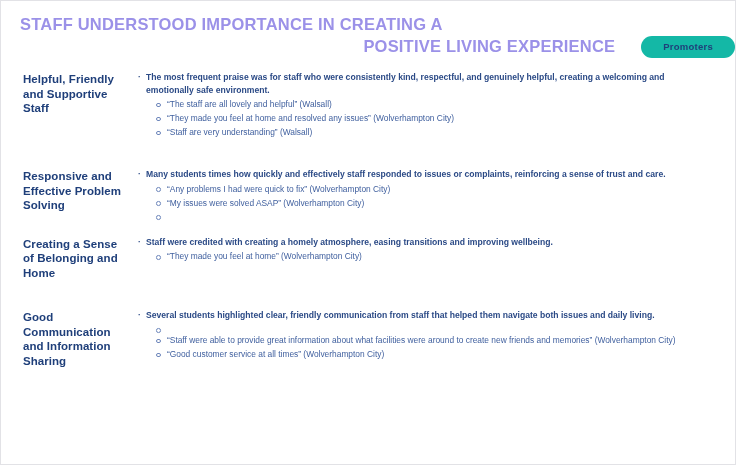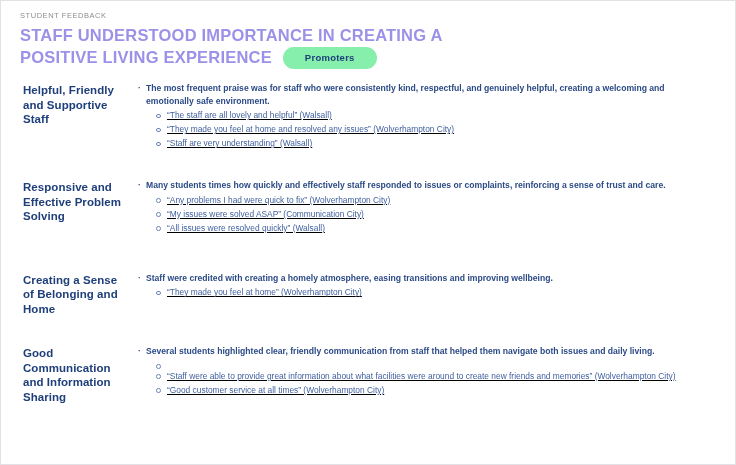--- a/index.html
+++ b/index.html
@@ -40,27 +40,28 @@
     font-weight: 700;
     color: #9b91e8;
     letter-spacing: 0.2px;
     line-height: 22px;
     text-transform: uppercase;
     white-space: nowrap;
   }
   .title-line-2 {
     display: flex;
     align-items: center;
-    gap: 11px;
+    gap: 26px;
+    justify-content: flex-end;
   }
   .badge {
     display: inline-flex;
     align-items: center;
     justify-content: center;
-    background: #86efac;
+    background: #14b8a6;
     color: #1f3f7a;
     font-size: 9.5px;
     font-weight: 700;
     letter-spacing: 0.25px;
     text-transform: none;
     border-radius: 999px;
     padding: 5px 22px 6px 22px;
     line-height: 11px;
     position: relative;
     top: 1px;
@@ -106,21 +107,20 @@
     color: #2b4a86;
   }
   .lead .txt {
     max-width: 520px;
   }
 
   .quotes {
     margin: 1px 0 0 0;
     padding: 0;
     list-style: none;
-    text-decoration: underline;
   }
   .quote {
     display: flex;
     align-items: flex-start;
     font-size: 8.4px;
     font-weight: 400;
     color: #3f5f9e;
     line-height: 14px;
     padding-left: 18px;
   }
@@ -134,30 +134,29 @@
     width: 2.6px;
     height: 2.6px;
     border: 0.8px solid #6d86bb;
     border-radius: 50%;
     background: transparent;
   }
 
   
   .s1 { margin-top: 0px; }
   .s2 { margin-top: 29px; }
-  .s3 { margin-top: 37px; }
+  .s3 { margin-top: 16px; }
   .s4 { margin-top: 29px; }
 </style>
 </head>
 <body>
 
 <div class="slide">
 
   <div class="header">
-    <div class="eyebrow">STUDENT FEEDBACK</div>
     <div class="title-wrap">
       <div class="title-line">STAFF UNDERSTOOD IMPORTANCE IN CREATING A</div>
       <div class="title-line title-line-2">
         <span>POSITIVE LIVING EXPERIENCE</span>
         <span class="badge">Promoters</span>
       </div>
     </div>
   </div>
 
   <div class="sections">
@@ -203,27 +202,26 @@
           <li class="quote">
             <span class="ring">
                 <i></i>
               </span>
             <span>“Any problems I had were quick to fix” (Wolverhampton City)</span>
           </li>
           <li class="quote">
             <span class="ring">
                 <i></i>
               </span>
-            <span>“My issues were solved ASAP” (Communication City)</span>
-          </li>
-          <li class="quote">
-            <span class="ring">
-                <i></i>
-              </span>
-            <span>“All issues were resolved quickly” (Walsall)</span>
+            <span>“My issues were solved ASAP” (Wolverhampton City)</span>
+          </li>
+          <li class="quote">
+            <span class="ring">
+                <i></i>
+              </span>
           </li>
         </ul>
       </div>
     </div>
 
     <div class="section s3">
       <div class="section-title">Creating a Sense of Belonging and Home</div>
       <div class="section-body">
         <div class="lead">
           <span class="dot">·</span>

